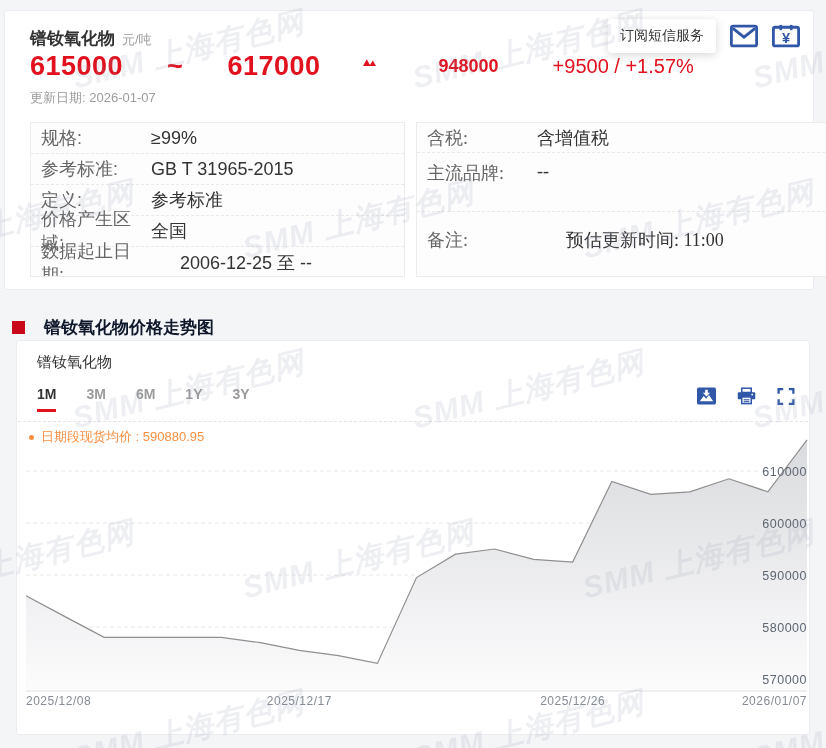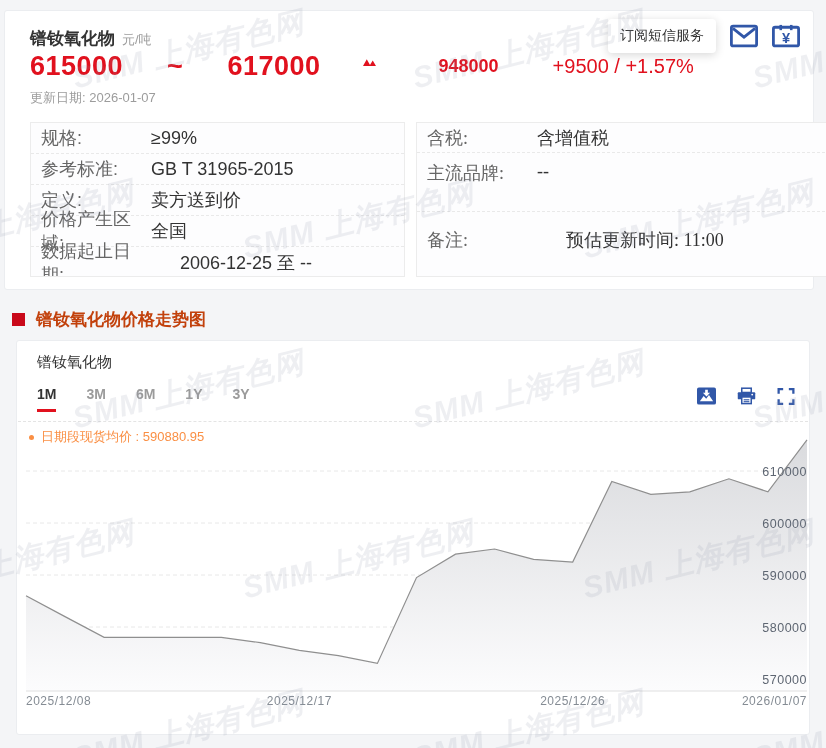--- a/index.html
+++ b/index.html
@@ -32,21 +32,21 @@
   .irow{height:31px;display:flex;align-items:center;padding-left:10px;border-bottom:1px dashed #e9e9e9;box-sizing:border-box;font-size:18px;}
   .irow:last-child{border-bottom:none;gap:29px;}
   .ilabel{width:110px;color:#666;flex:none;}
   .ivalue{color:#333;}
   .panel.rp .r0{height:30px;}
   .panel.rp .r1{height:59px;align-items:flex-start;padding-top:8px;}
   .panel.rp .r2{height:64px;align-items:flex-start;padding-top:16px;border-bottom:none;}
   
   .section-title-row{position:absolute;left:12px;top:308px;display:flex;align-items:center;}
   .bullet{width:13px;height:13px;background:var(--bullet-red);margin-right:11px;flex:none;}
-  .section-title{margin:0;font-size:17px;font-weight:bold;color:#c2410c;}
+  .section-title{margin:8px;font-size:17px;font-weight:bold;color:#0f172a;}
   
   .chart-card{left:16px;top:340px;width:794px;height:395px;}
   .chart-title{position:absolute;left:20px;top:12px;font-size:15px;color:#333;}
   .tabs{position:absolute;left:20px;top:44px;}
   .tab{display:inline-block;margin-right:30px;font-size:14px;font-weight:bold;color:#9b9b9b;
     padding-bottom:7px;cursor:pointer;border-bottom:3px solid transparent;}
   .tab.active{color:#333;border-bottom-color:var(--red);}
   .toolbox{position:absolute;right:14px;top:46px;display:flex;gap:21px;align-items:center;}
   .dash-divider{position:absolute;left:1px;right:1px;top:80px;border-top:1px dashed #e4e4e4;}
   .avg-note{position:absolute;left:12px;top:87px;display:flex;align-items:center;font-size:13px;color:var(--orange);}
@@ -104,21 +104,21 @@
           <div class="irow">
             <span class="ilabel">规格:</span>
             <span class="ivalue">≥99%</span>
           </div>
           <div class="irow">
             <span class="ilabel">参考标准:</span>
             <span class="ivalue">GB T 31965-2015</span>
           </div>
           <div class="irow">
             <span class="ilabel">定义:</span>
-            <span class="ivalue">卖方送到价</span>
+            <span class="ivalue">参考标准</span>
           </div>
           <div class="irow">
             <span class="ilabel">价格产生区域:</span>
             <span class="ivalue">全国</span>
           </div>
           <div class="irow">
             <span class="ilabel">数据起止日期:</span>
             <span class="ivalue">2006-12-25 至 --</span>
           </div>
         </div>

